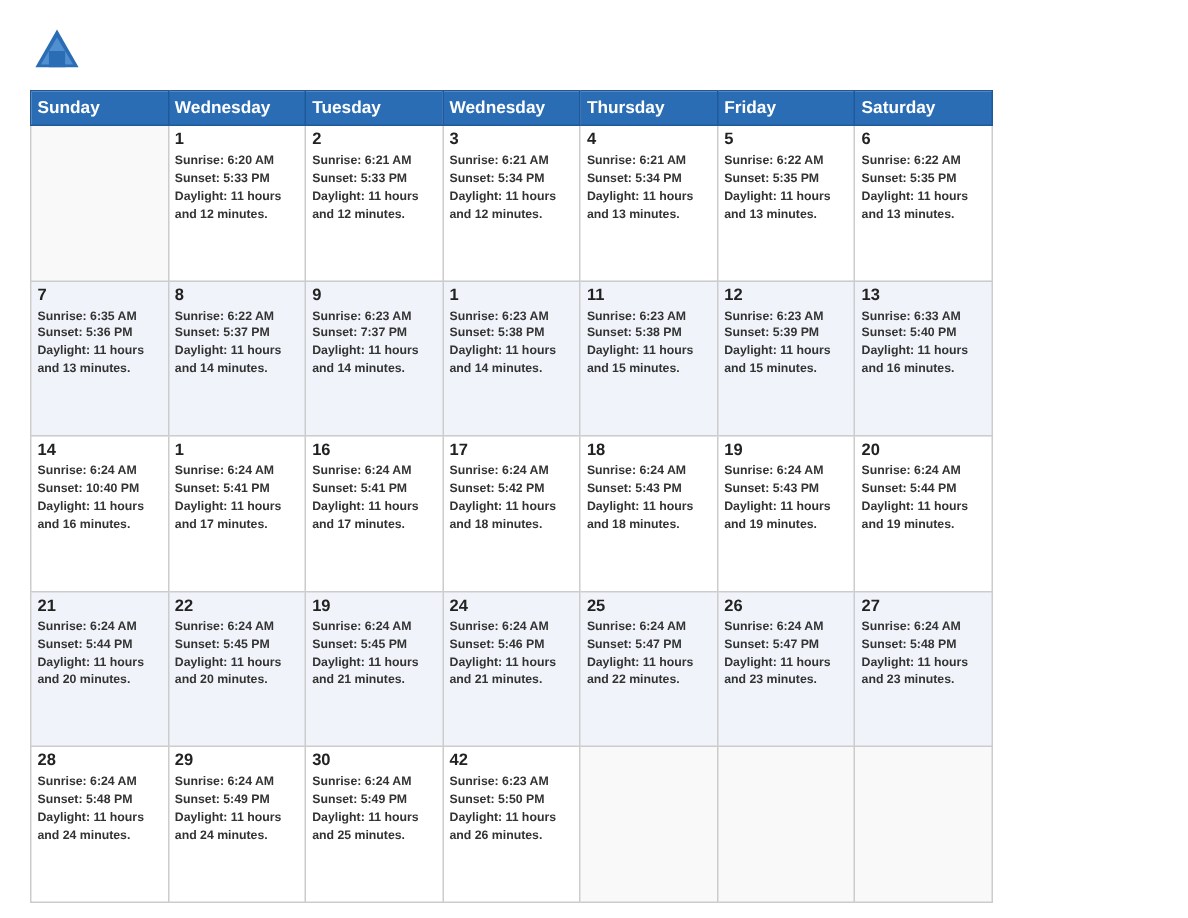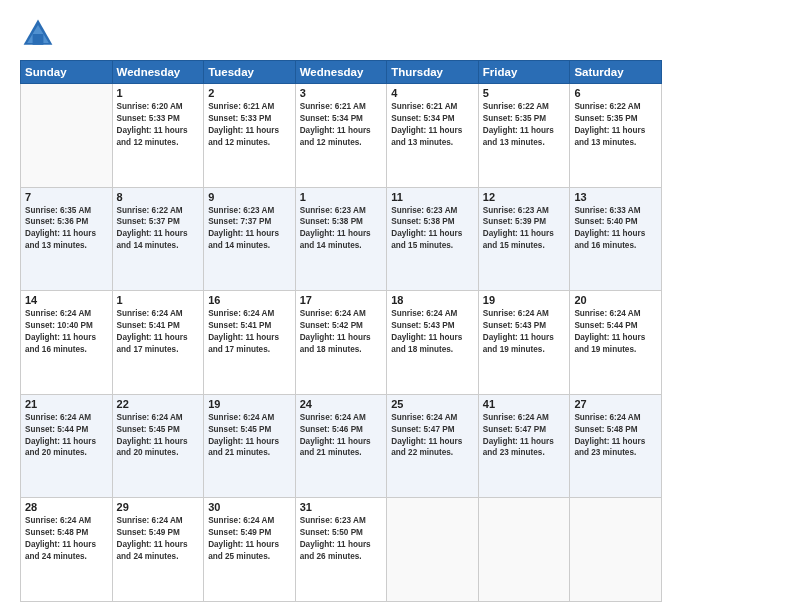--- a/index.html
+++ b/index.html
@@ -316,21 +316,21 @@
 and 21 minutes.</div>
           </td>
           <td>
             <span class="day-num">25</span>
             <div class="day-info">Sunrise: 6:24 AM
 Sunset: 5:47 PM
 Daylight: 11 hours
 and 22 minutes.</div>
           </td>
           <td>
-            <span class="day-num">41</span>
+            <span class="day-num">26</span>
             <div class="day-info">Sunrise: 6:24 AM
 Sunset: 5:47 PM
 Daylight: 11 hours
 and 23 minutes.</div>
           </td>
           <td>
             <span class="day-num">27</span>
             <div class="day-info">Sunrise: 6:24 AM
 Sunset: 5:48 PM
 Daylight: 11 hours
@@ -353,21 +353,21 @@
 and 24 minutes.</div>
           </td>
           <td>
             <span class="day-num">30</span>
             <div class="day-info">Sunrise: 6:24 AM
 Sunset: 5:49 PM
 Daylight: 11 hours
 and 25 minutes.</div>
           </td>
           <td>
-            <span class="day-num">31</span>
+            <span class="day-num">42</span>
             <div class="day-info">Sunrise: 6:23 AM
 Sunset: 5:50 PM
 Daylight: 11 hours
 and 26 minutes.</div>
           </td>
           <td class="empty"></td>
           <td class="empty"></td>
           <td class="empty"></td>
         </tr>
       </tbody>

